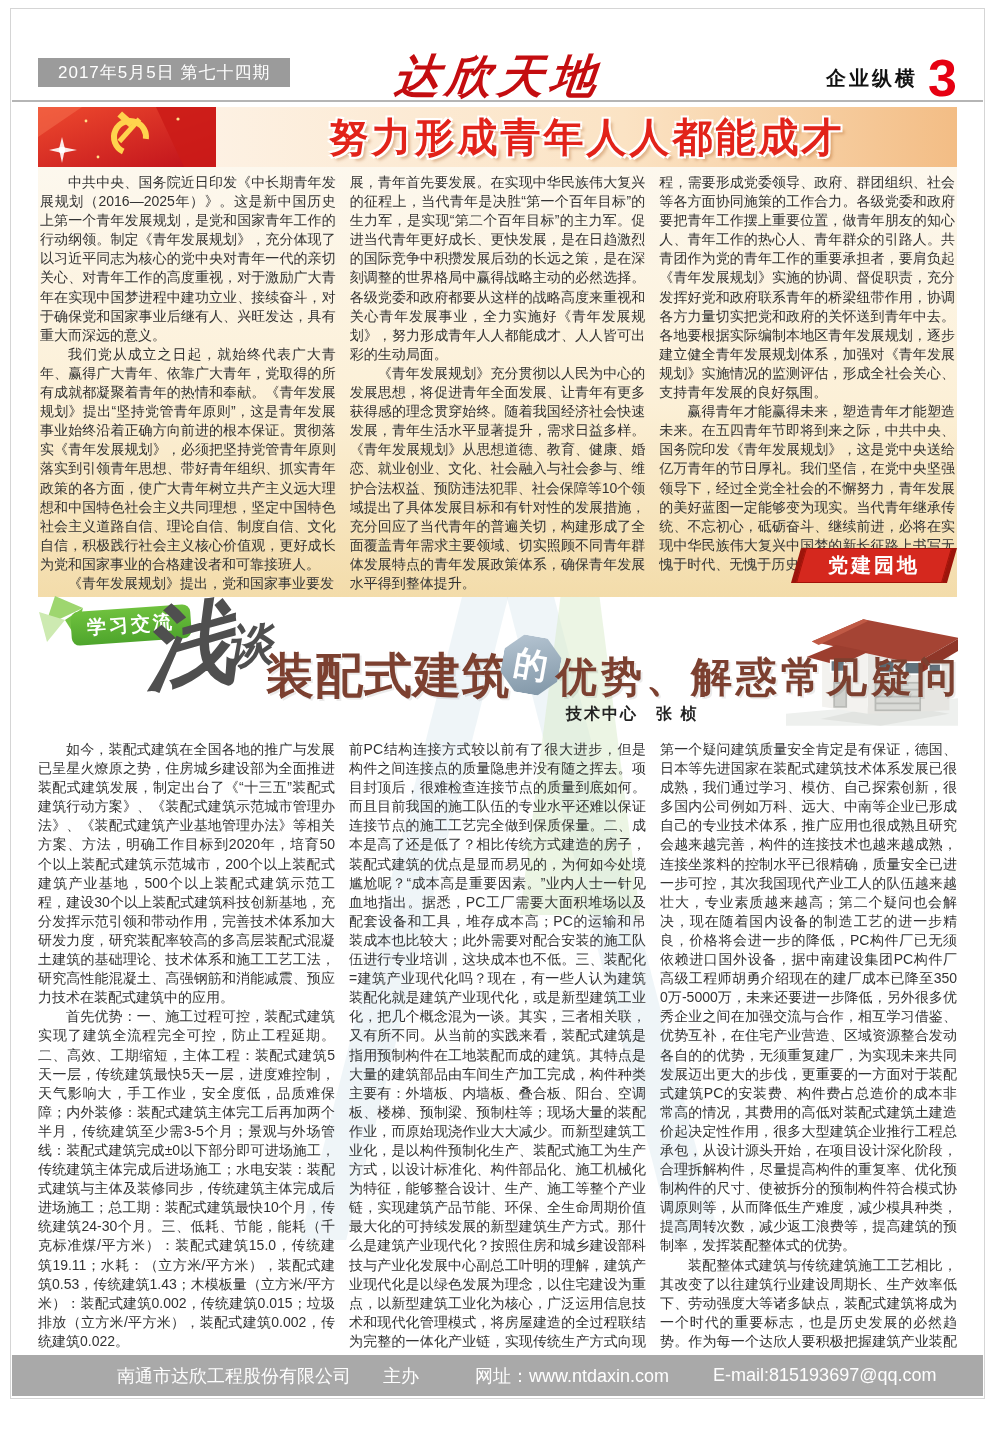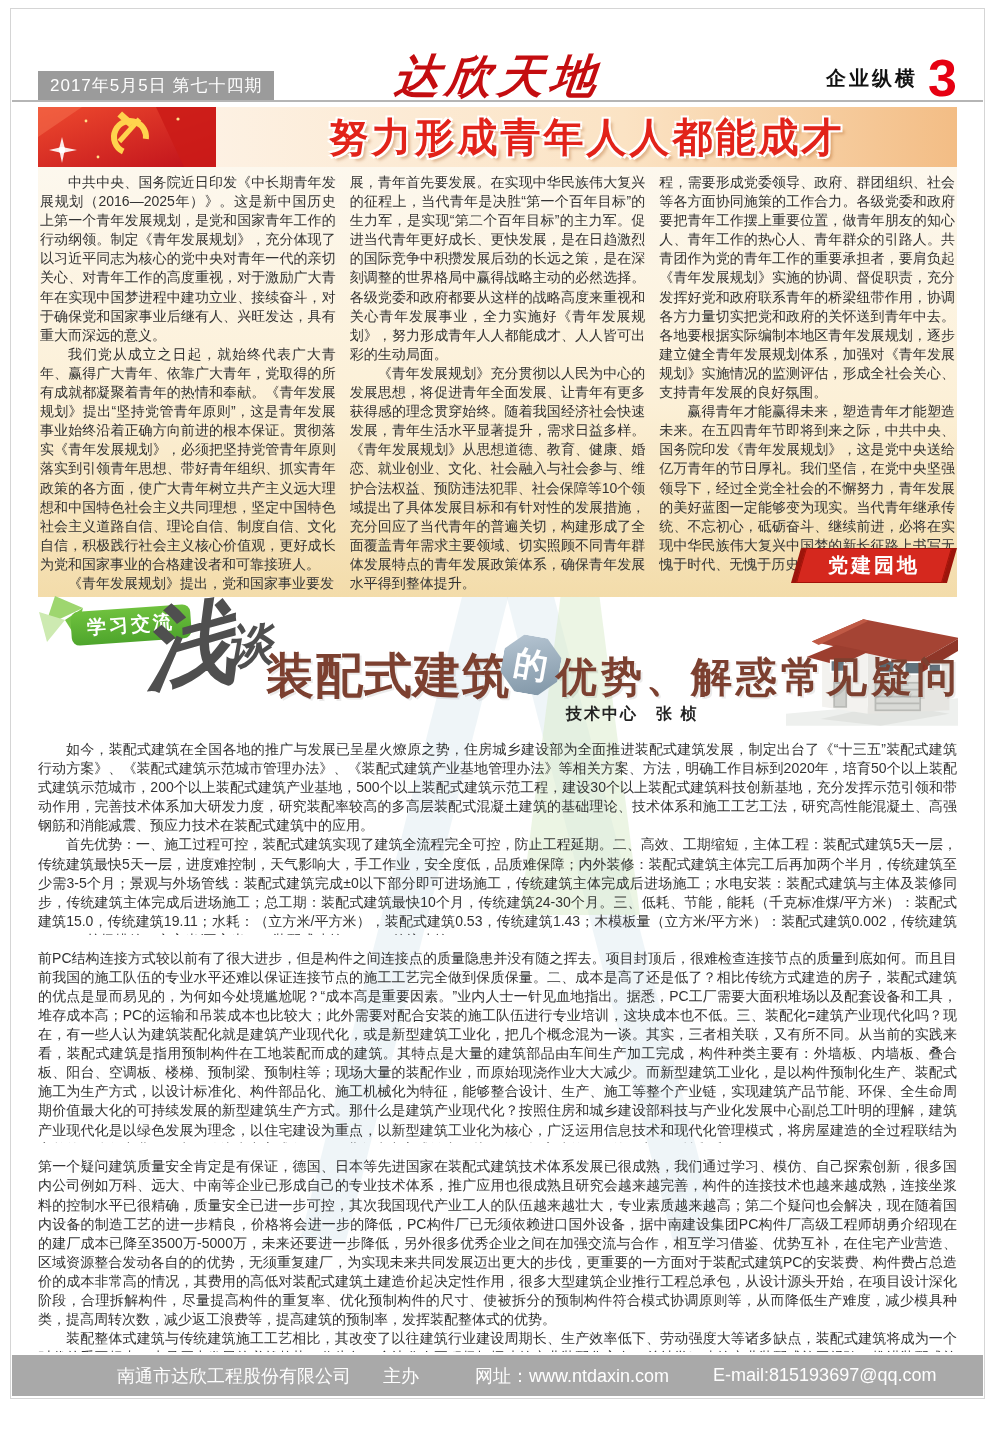--- a/index.html
+++ b/index.html
@@ -2,22 +2,22 @@
 <html><head>
 <meta charset="utf-8">
 <style>
   html,body{margin:0;padding:0;background:#fff;}
   .page{position:relative;width:995px;height:1437px;background:#fff;overflow:hidden;
         font-family:"Liberation Sans","DejaVu Sans",sans-serif;color:#2b2b2b;}
   .frame{position:absolute;left:10px;right:10px;top:8px;bottom:38px;border:1px solid #d5d5d5;pointer-events:none;}
 
   
   .hdr{position:absolute;left:38px;right:38px;top:52px;height:48px;z-index:2;}
-  .date-box{position:absolute;left:0;top:19px;background:#9b9b9b;color:#fff;
-            font-size:17px;padding:3px 12px;letter-spacing:1px;}
+  .date-box{position:absolute;left:0;top:6px;background:#9b9b9b;color:#fff;
+            font-size:17px;padding:3px 20px;letter-spacing:1px;}
   .masthead{position:absolute;left:50%;top:-6px;transform:translateX(-50%) skewX(-6deg);
             font-family:"DejaVu Serif","Liberation Serif",serif;font-style:italic;font-weight:bold;
             font-size:46px;color:#c40d10;letter-spacing:6px;white-space:nowrap;}
   .section-wrap{position:absolute;right:0;top:0;display:flex;align-items:center;}
   .section-name{font-size:20px;font-weight:bold;color:#111;letter-spacing:3px;}
   .page-no{font-size:52px;font-weight:bold;color:#e60012;margin-left:10px;line-height:1;}
   .header-rule{position:absolute;left:12px;right:12px;top:100px;height:2px;background:#b5b5b5;z-index:2;}
 
   
   .banner{position:absolute;left:38px;right:38px;top:107px;height:60px;display:flex;z-index:2;}
@@ -66,21 +66,21 @@
   .t-main{position:absolute;left:228px;top:44px;font-size:48px;font-weight:bold;color:#7c4030;
           letter-spacing:1px;white-space:nowrap;text-shadow:2px 2px 0 rgba(0,0,0,.08);}
   .t-conn{position:absolute;left:464px;top:36px;width:58px;height:58px;transform:rotate(10deg);
           clip-path:polygon(30% 0,70% 0,100% 30%,100% 70%,70% 100%,30% 100%,0 70%,0 30%);
           background:linear-gradient(160deg,#b8c7d4,#7e94a5);display:flex;align-items:center;
           justify-content:center;color:#fff;font-size:34px;font-weight:bold;}
   .t-suffix{position:absolute;left:518px;top:50px;font-size:41px;font-weight:bold;color:#7c4030;
             letter-spacing:4px;white-space:nowrap;z-index:2;text-shadow:2px 2px 0 rgba(0,0,0,.08);}
   .byline{position:absolute;left:528px;top:104px;font-size:16px;color:#222;letter-spacing:2px;z-index:2;font-weight:bold;}
   .house{position:absolute;left:748px;top:0;width:172px;height:126px;z-index:1;}
-  .a2-cols{height:612px;padding-top:5px;flex-direction:column;}
+  .a2-cols{height:612px;padding-top:5px;}
 
   
   .footer{position:absolute;left:12px;right:12px;top:1355px;height:41px;background:#a9a9a9;
           display:flex;align-items:center;color:#fff;font-size:18px;white-space:nowrap;}
   .footer .f-company{margin-left:105px;}
   .footer .f-role{margin-left:32px;}
   .footer .f-web{margin-left:56px;}
   .footer .f-email{margin-left:44px;}
 </style>
 </head>

